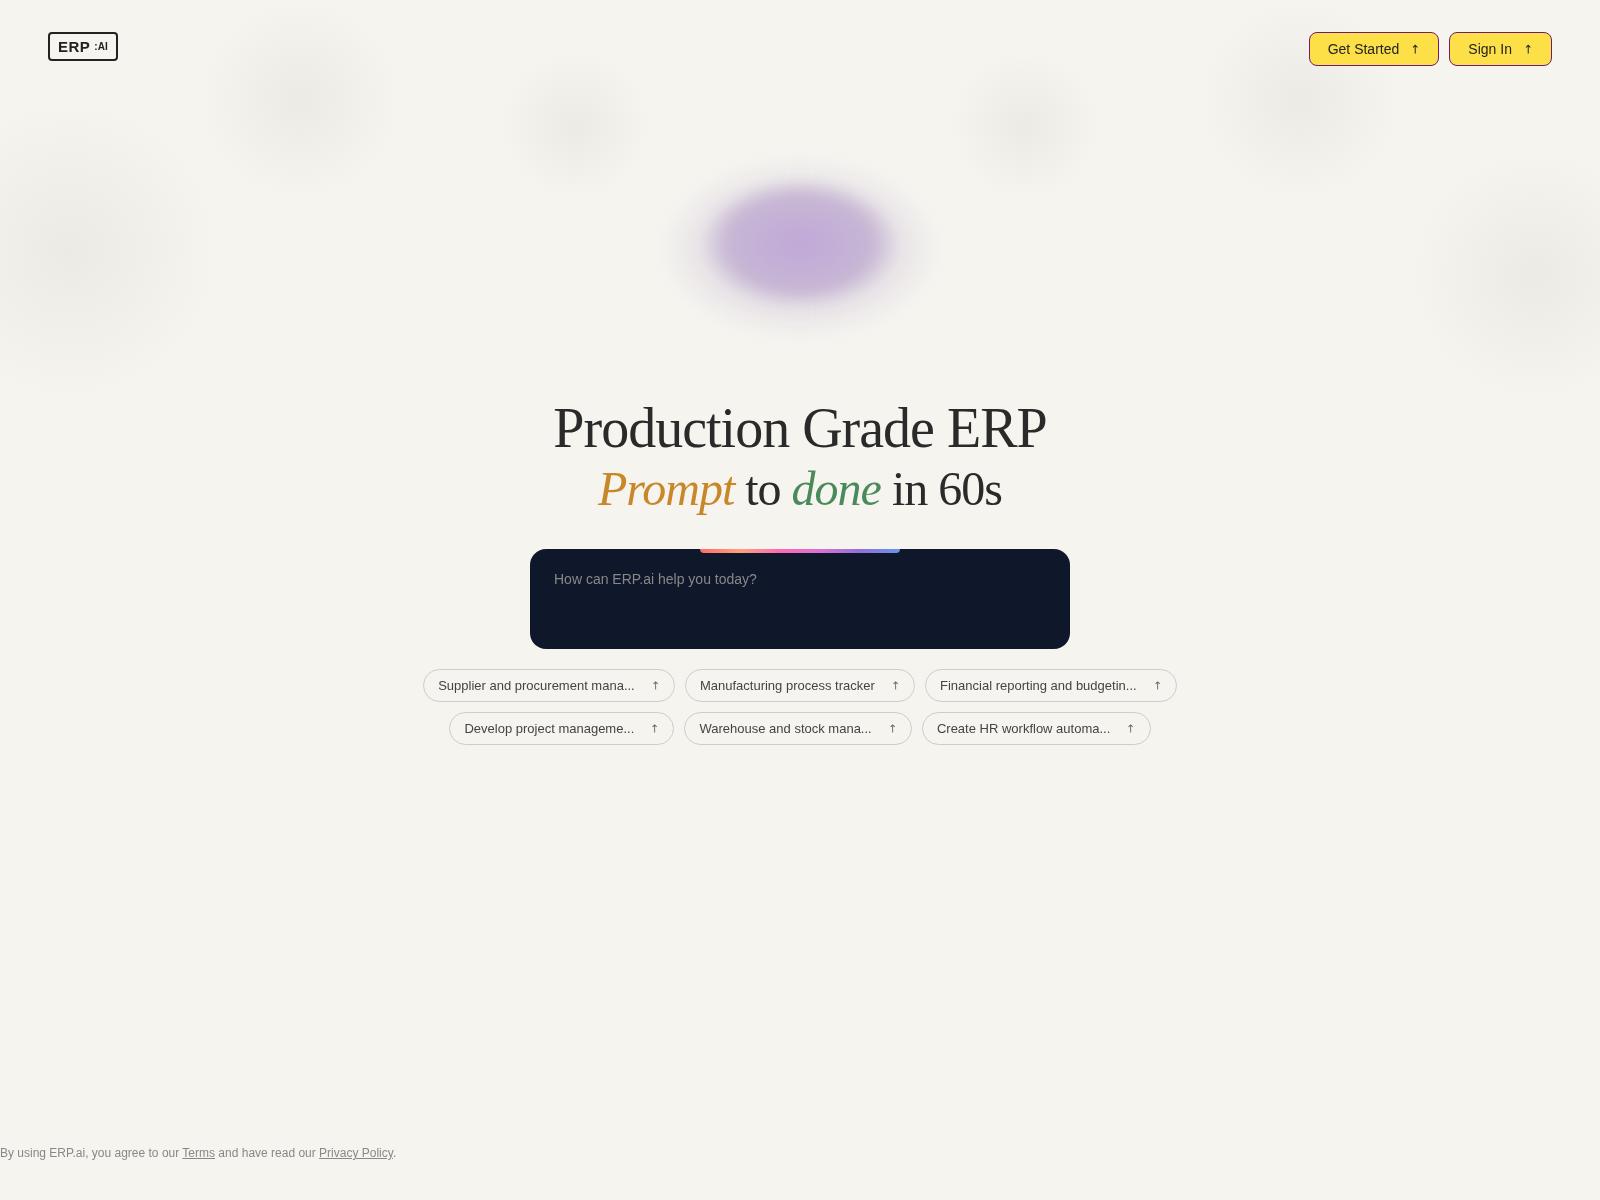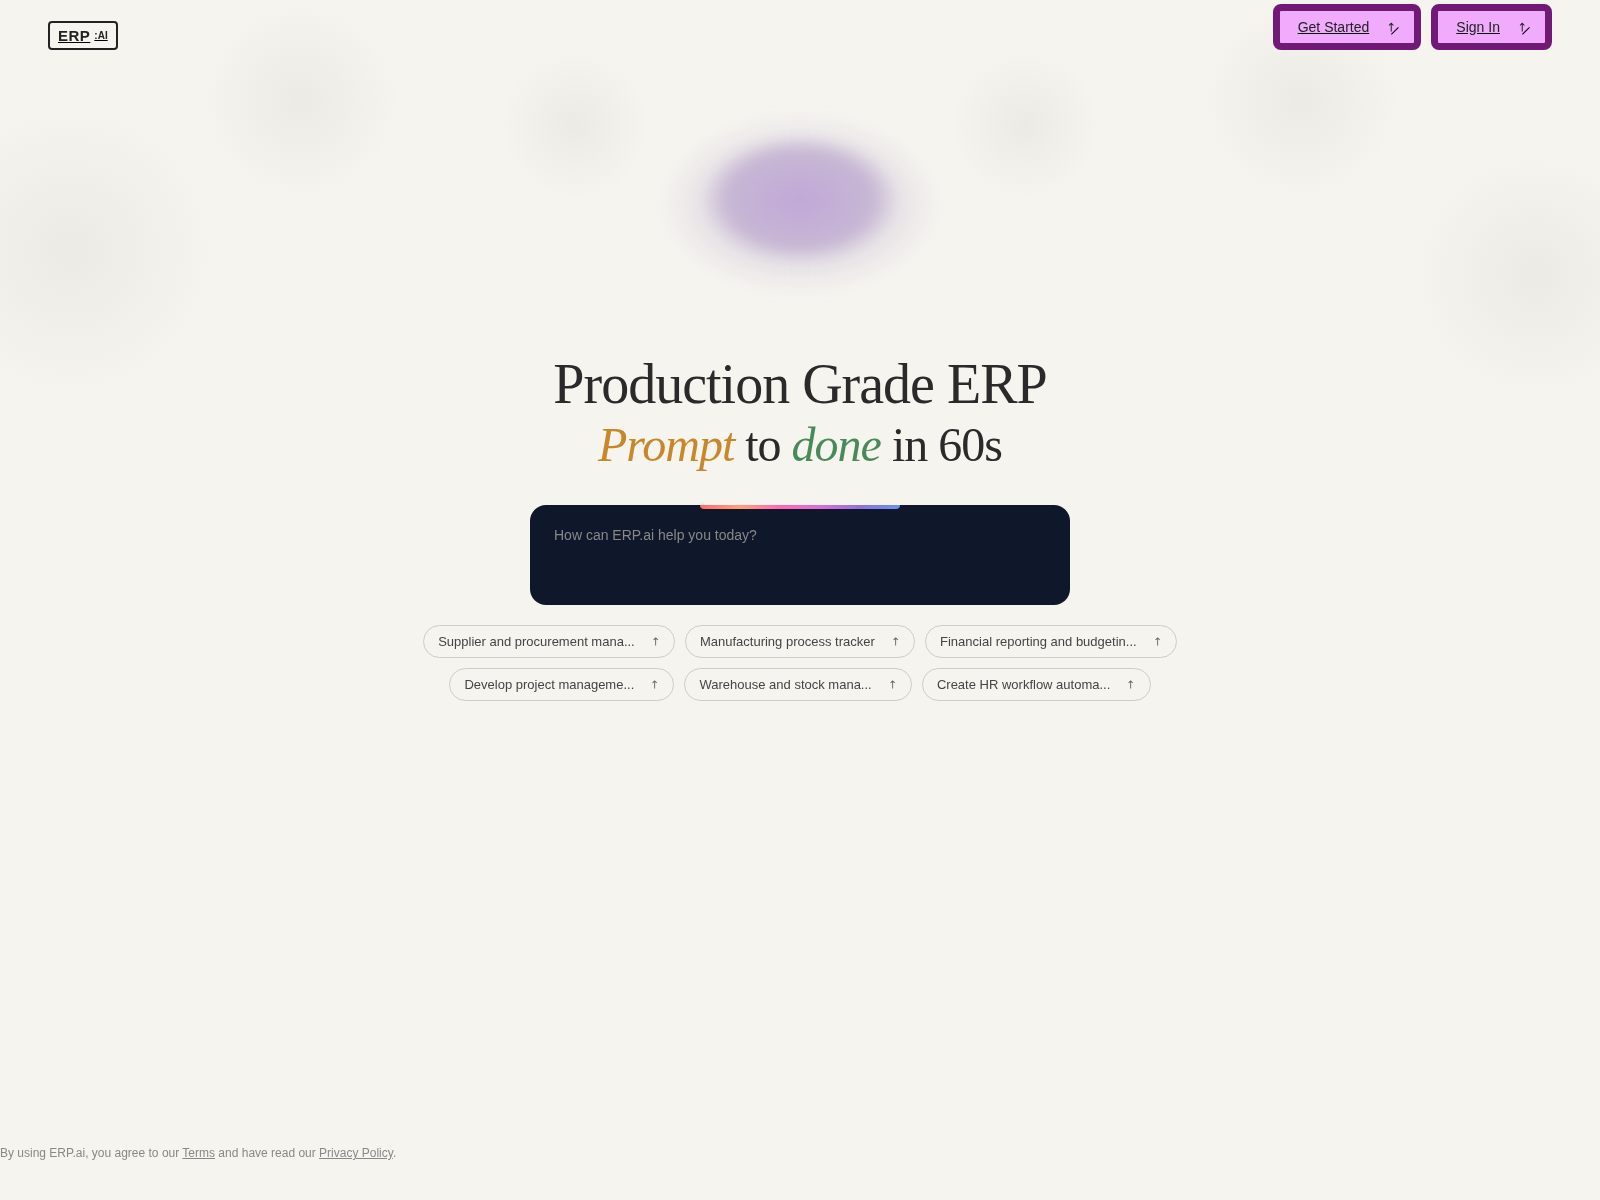--- a/index.html
+++ b/index.html
@@ -13,26 +13,25 @@
       min-height: 1200px;
       background-color: #f5f4ef;
       font-family: -apple-system, BlinkMacSystemFont, 'Segoe UI', sans-serif;
       position: relative;
       overflow-x: hidden;
     }
 
     
     .navbar {
       display: flex;
-      align-items: flex-end;
+      align-items: flex-start;
       justify-content: space-between;
-      padding: 4px 48px;
+      padding: 32px 48px;
       position: relative;
       z-index: 10;
-      text-decoration: underline;
     }
 
     .logo {
       display: flex;
       align-items: center;
     }
 
     .logo-box {
       border: 2px solid #222;
       border-radius: 4px;
@@ -57,28 +56,28 @@
 
     .nav-buttons {
       display: flex;
       gap: 10px;
       align-items: center;
     }
 
     .nav-btn {
       display: flex;
       align-items: center;
-      gap: 17px;
+      gap: 11px;
       padding: 8px 18px;
       border-radius: 8px;
       font-size: 14px;
       font-weight: 500;
       cursor: pointer;
-      border: 7px solid #701a75;
-      background: #f0abfc;
+      border: 1px solid #701a75;
+      background: #fde047;
       color: #222;
       text-decoration: none;
     }
 
     .nav-btn .arrow-icon {
       font-size: 12px;
       transform: rotate(-45deg);
       display: inline-block;
     }
 

